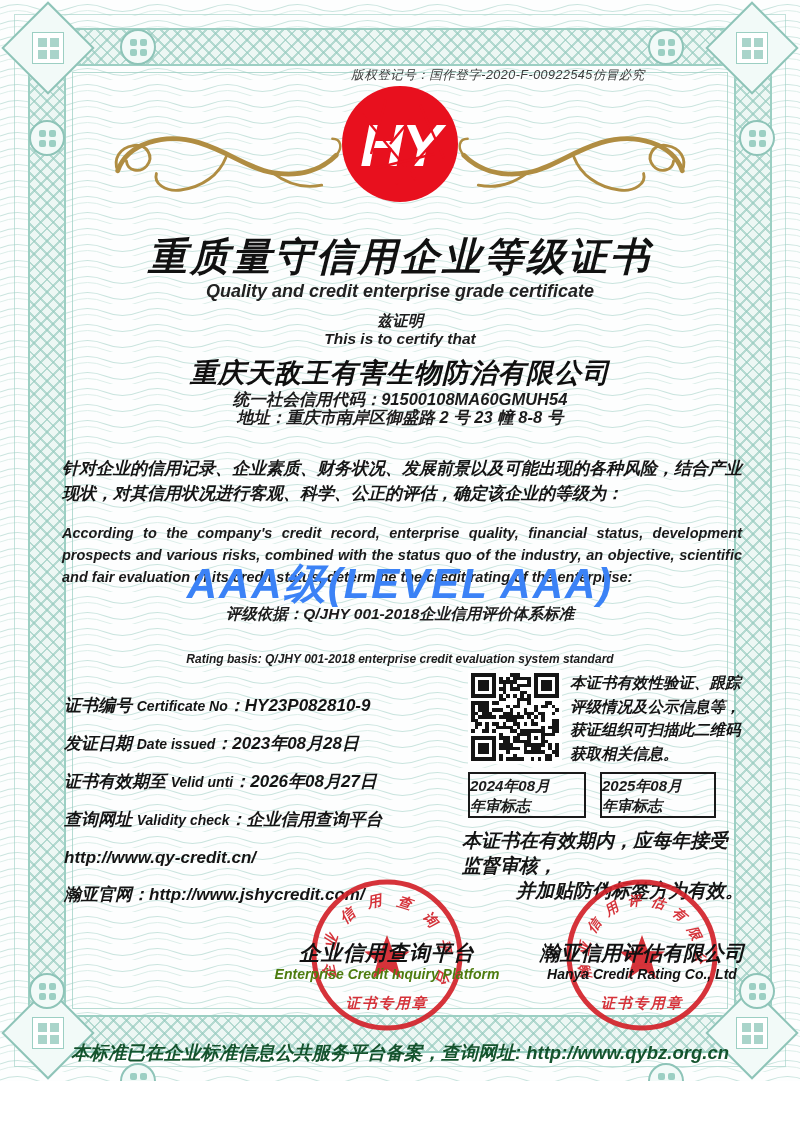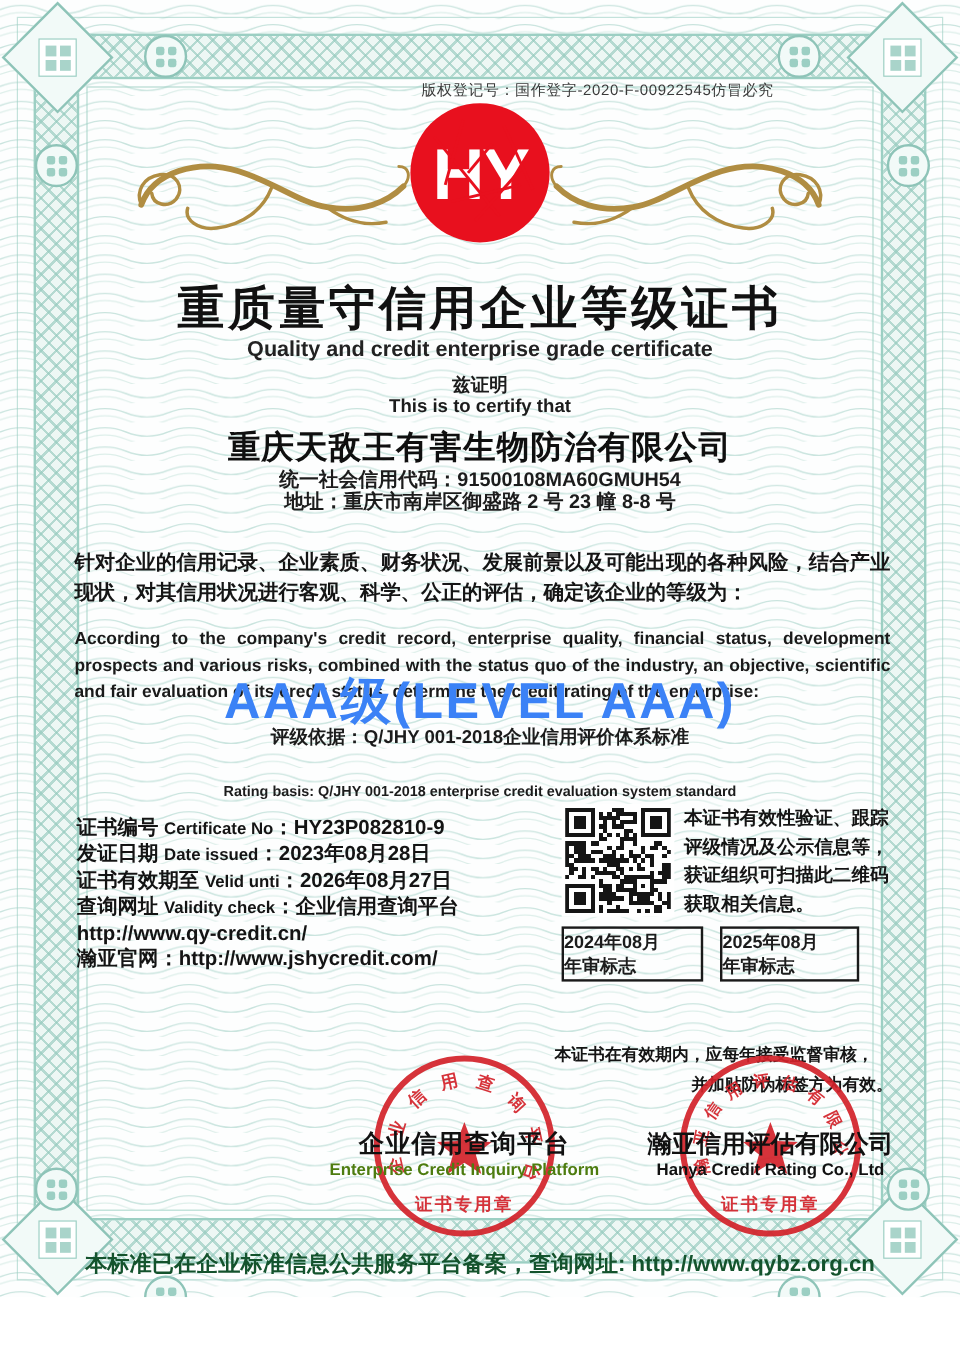--- a/index.html
+++ b/index.html
@@ -1,20 +1,21 @@
 <!DOCTYPE html>
 <html><head>
 <meta charset="utf-8">
 <style>
   html,body{margin:0;padding:0;background:#ffffff;}
   .page{
     position:relative;width:800px;height:1081px;overflow:hidden;
     background:#fdfefe;
     font-family:"Liberation Sans","DejaVu Sans",sans-serif;
     color:#1c1c1c;
+    font-style:italic;
   }
   .waves{position:absolute;inset:0;z-index:0;}
   
   .band{position:absolute;z-index:1;
     background:
       repeating-linear-gradient(45deg, rgba(150,202,190,.65) 0 2px, transparent 2px 9px),
       repeating-linear-gradient(-45deg, rgba(150,202,190,.65) 0 2px, transparent 2px 9px),
       linear-gradient(#edf7f4,#edf7f4);
   }
   .band.top,.band.bottom{left:28px;right:28px;height:34px;border-top:2px solid #9ccfc3;border-bottom:2px solid #9ccfc3;}
@@ -51,29 +52,29 @@
   .company-name{top:355px;font-size:27px;font-weight:900;letter-spacing:1px;color:#0f0f0f;}
   .credit-code{top:389px;font-size:16.5px;font-weight:700;}
   .address{top:407px;font-size:16.5px;font-weight:700;}
   .para{left:62px;top:456px;width:680px;}
   .para-cn{font-size:17px;font-weight:700;line-height:25px;text-align:justify;color:#151515;}
   .para-en{margin-top:16px;font-size:14.5px;font-weight:600;line-height:22px;text-align:justify;color:#1a1a1a;}
   .grade{top:556px;font-size:42px;font-weight:900;letter-spacing:2px;color:#3b82f6;}
   .basis-cn{top:604px;font-size:15.5px;font-weight:700;}
   .basis-en{top:652px;font-size:12px;font-weight:600;}
   .details{left:64px;top:679px;}
-  .details .dline{font-size:17px;font-weight:700;line-height:21px;white-space:nowrap;color:#141414;}
+  .details .dline{font-size:17px;font-weight:700;line-height:21px;white-space:nowrap;color:#141414;margin-top:16px;}
   .details .lat{font-size:14px;font-weight:600;}
   .qr-wrap{left:468px;top:670px;width:94px;height:94px;background:#ffffff;padding:3px;box-sizing:border-box;}
   .qr-note{left:570px;top:671px;width:174px;font-size:15.5px;font-weight:700;line-height:23.5px;color:#141414;}
   .annual-box{top:772px;height:46px;border:2.5px solid #1a1a1a;box-sizing:border-box;
     text-align:left;padding-top:2px;}
   .annual-box .bx1,.annual-box .bx2{font-size:15px;font-weight:700;line-height:20px;}
   .box-1{left:468px;width:118px;} .box-2{left:600px;width:116px;}
-  .annual-note{left:462px;top:828px;width:282px;font-size:14px;font-weight:700;line-height:25px;color:#141414;margin-top:38px;}
+  .annual-note{left:462px;top:828px;width:282px;font-size:19px;font-weight:700;line-height:25px;color:#141414;}
   .annual-note .l2{text-align:right;}
   .seal{top:875px;width:160px;height:160px;opacity:.92;}
   .seal-1{left:307px;} .seal-2{left:562px;}
   .stamp-label{z-index:4;text-align:center;white-space:nowrap;}
   .stamp-cn-1{left:275px;top:939px;width:224px;font-size:21px;font-weight:900;letter-spacing:1px;color:#111;}
   .stamp-en-1{left:265px;top:966px;width:244px;font-size:14px;font-weight:700;color:#4d7c0f;}
   .stamp-cn-2{left:528px;top:939px;width:228px;font-size:20.5px;font-weight:900;color:#111;}
   .stamp-en-2{left:528px;top:966px;width:228px;font-size:14px;font-weight:700;color:#111;}
   .footer-line{top:1040px;font-size:18.5px;font-weight:800;color:#14532d;}
 </style>

